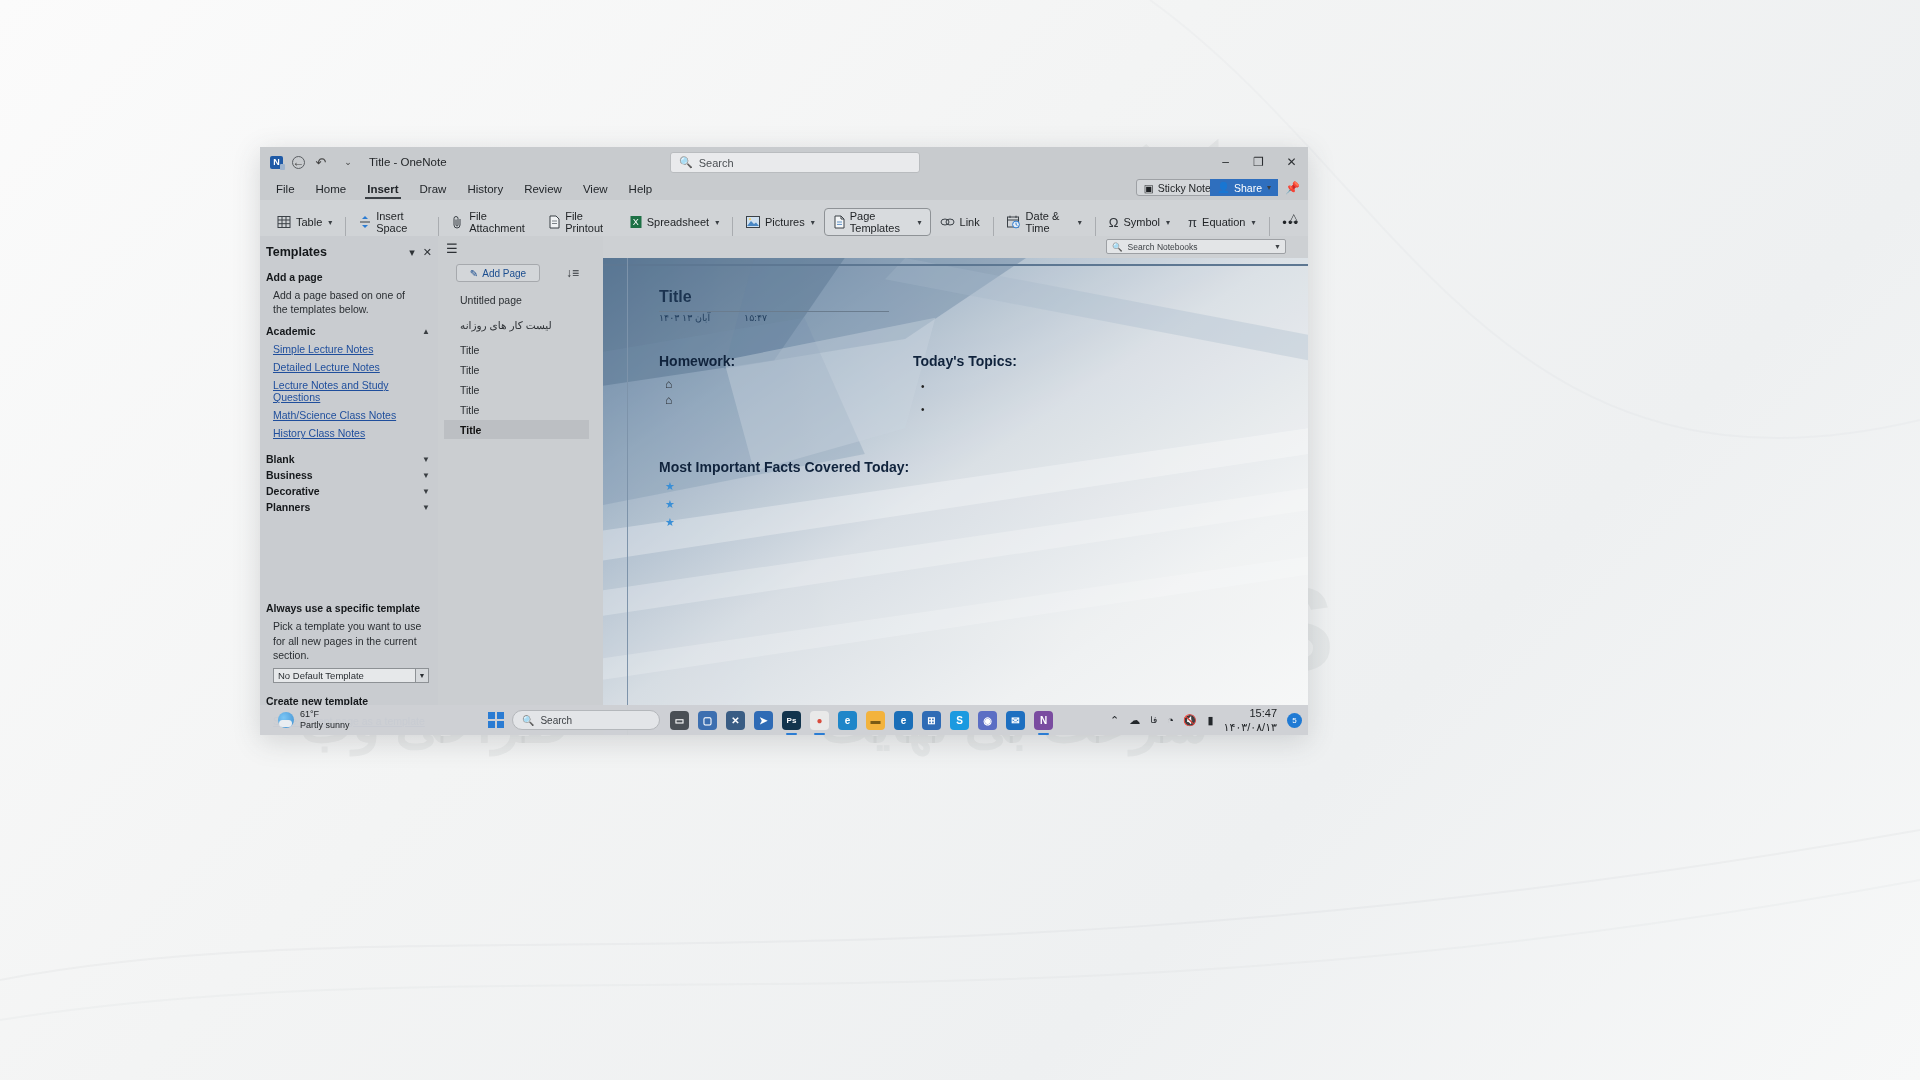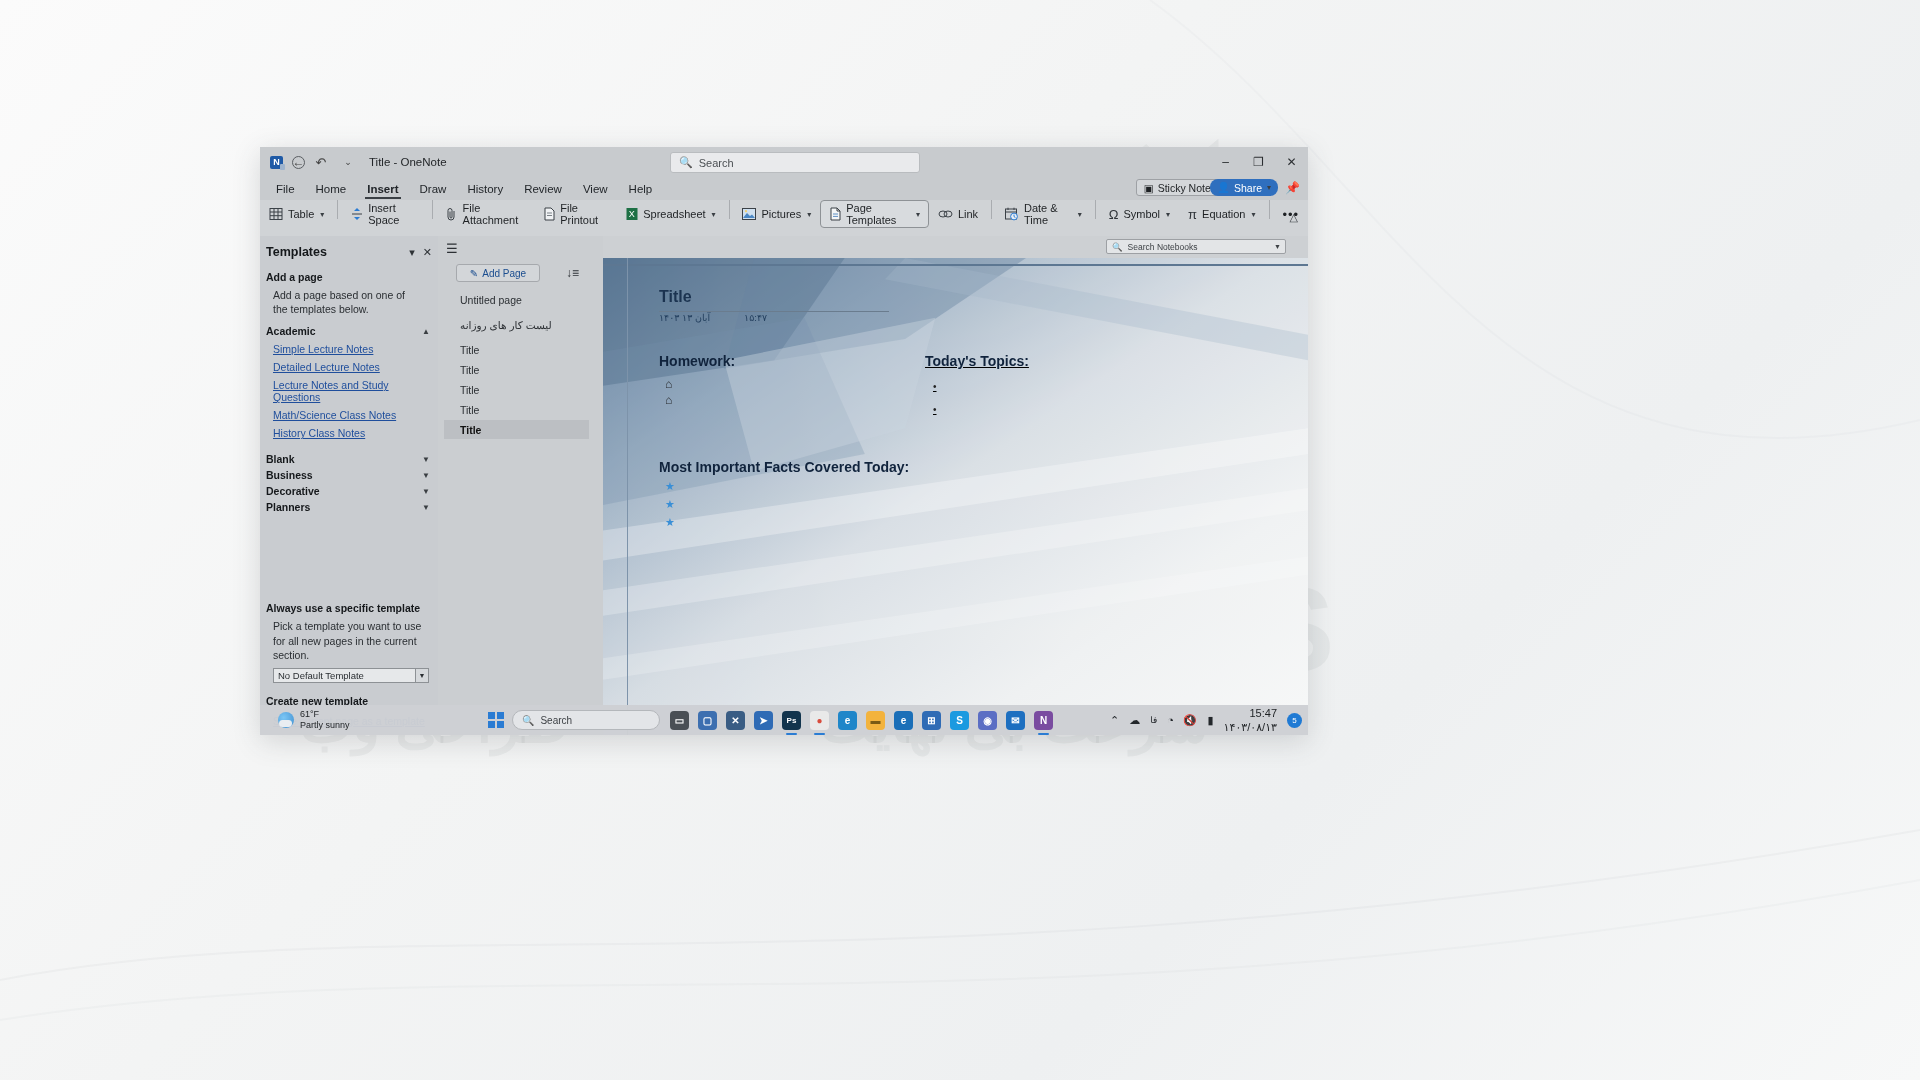--- a/index.html
+++ b/index.html
@@ -89,31 +89,31 @@
   .tb-sticky {
     position:absolute; right: 84px; top: 2px;
     height:17px; padding: 0 7px;
     border:1px solid #9ea1a5; border-radius:3px;
     background:#d4d7da; font-size:10.5px; color:#1d2023;
     display:flex; align-items:center; gap:4px;
   }
   .tb-share {
     position:absolute; right: 30px; top: 2px;
     height:17px; padding: 0 7px;
-    border-radius:8px; background:#2f6fbe;
+    border-radius:0; background:#2f6fbe;
     font-size:10.5px; color:#fff;
     display:flex; align-items:center; gap:4px;
   }
   .tb-pin { position:absolute; right: 8px; top: 4px; font-size: 12px; color:#2b6cb8;}
 
   
   .ribbon {
     height: 36px; flex: 0 0 36px;
-    background:#d0d3d6; display:flex; align-items:flex-start;
-    position:relative;
+    background:#d0d3d6; display:flex; align-items:flex-end;
+    padding-left: 8px; position:relative;
   }
   .rb {
     height: 28px; display:flex; align-items:center; gap:5px;
     padding: 0 8px; font-size: 11px; color:#1e2124; border-radius:4px;
     border:1px solid transparent;
   }
   .rb.sel { background:#d8dbde; border-color:#8e9296; }
   .rb .cv { display:flex; align-items:center; }
   .sep { width:1px; height:19px; background:#a9acb0; margin: 0 4px; }
   .caret { font-size: 8px; color:#3a3f44; margin-left:1px; }
@@ -211,21 +211,21 @@
   .pg-title {
     font-size: 16px; font-weight: 700; color:#1b3350;
     font-family: "Liberation Sans", sans-serif;
   }
   .pg-rule2 { width: 230px; height:1px; background:#6a7c8e; margin-top: 5px; }
   .pg-meta { display:flex; gap: 34px; font-size:9.5px; color:#24405f;}
   .pg-cols { display:flex; margin-top: 30px; }
   .pg-hw { width: 250px; }
   .pg-lbl { font-size:14px; font-weight:700; color:#10233c; }
   .hw-icon { font-size: 12px; color:#2a2d31; margin-top: 9px; margin-left:6px; line-height: 1;}
-  .topics { margin-left: 16px; text-decoration: underline; }
+  .topics { margin-left: 4px; }
   .topics .bullet { margin-top: 12px; margin-left: 8px; font-size:10px; color:#222; }
   .facts { margin-top: 44px; }
   .star { color:#3a8fd6; font-size: 11px; margin-top: 5px; margin-left: 6px; }
 
   
   #taskbar {
     position:absolute; left: 260px; top: 705px;
     width: 1048px; height: 30px;
     background: rgba(205,208,212,.97);
     display:flex; align-items:center; padding: 0 8px;

